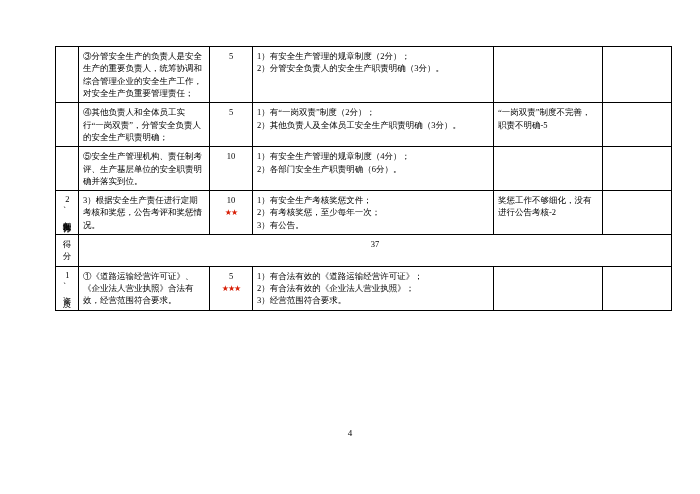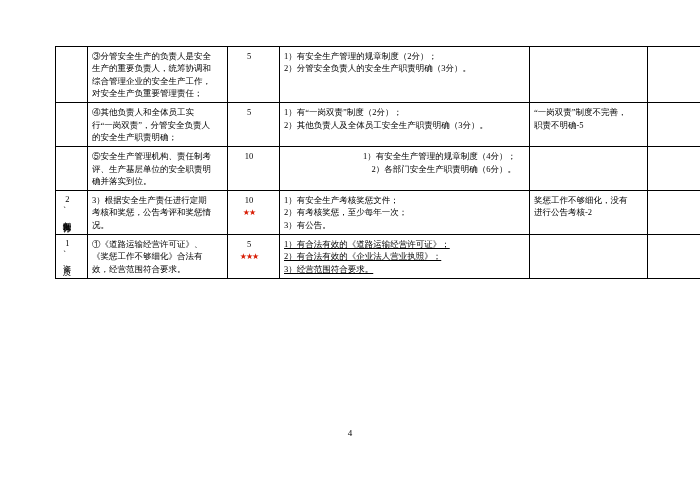--- a/index.html
+++ b/index.html
@@ -26,21 +26,21 @@
     position: absolute;
     left: 55px;
     top: 46px;
     width: 590px;
     border-collapse: collapse;
     table-layout: fixed;
   }
   table.doc-table td {
     border: 1px solid #000000;
     vertical-align: top;
-    padding: 3px 13px 3px 4px;
+    padding: 3px 4px 3px 4px;
     font-size: 8.5px;
     line-height: 1.45;
   }
   td.c-idx {
     width: 14px;
     text-align: center;
     vertical-align: top;
     padding: 3px 1px;
     font-size: 8.5px;
     line-height: 1.2;
@@ -148,21 +148,21 @@
 
       <tr>
         <td class="c-idx">
           <span class="vert"></span>
         </td>
         <td class="c-item">⑤安全生产管理机构、责任制考评、生产基层单位的安全职责明确并落实到位。</td>
         <td class="c-score mid">
           <span class="score-val">10</span>
           <span class="stars"></span>
         </td>
-        <td class="c-criteria" style="white-space: pre-line; text-align: right;">1）有安全生产管理的规章制度（4分）；
+        <td class="c-criteria" style="white-space: pre-line;">1）有安全生产管理的规章制度（4分）；
 2）各部门安全生产职责明确（6分）。</td>
         <td class="c-deduct"></td>
         <td class="c-remark"></td>
       </tr>
 
       <tr>
         <td class="c-idx">
           <span class="vert">2、责任制考评</span>
         </td>
         <td class="c-item">3）根据安全生产责任进行定期考核和奖惩，公告考评和奖惩情况。</td>
@@ -170,31 +170,35 @@
           <span class="score-val">10</span>
           <span class="stars">★★</span>
         </td>
         <td class="c-criteria" style="white-space: pre-line;">1）有安全生产考核奖惩文件；
 2）有考核奖惩，至少每年一次；
 3）有公告。</td>
         <td class="c-deduct">奖惩工作不够细化，没有进行公告考核-2</td>
         <td class="c-remark"></td>
       </tr>
 
+      <tr>
+        <td class="total-label">得分</td>
+        <td class="total-value" colspan="5">37</td>
+      </tr>
 
       <tr>
         <td class="c-idx">
           <span class="vert">1、资质</span>
         </td>
-        <td class="c-item">①《道路运输经营许可证》、《奖惩工作不够细化》合法有效，经营范围符合要求。</td>
+        <td class="c-item">①《道路运输经营许可证》、《企业法人营业执照》合法有效，经营范围符合要求。</td>
         <td class="c-score mid">
           <span class="score-val">5</span>
           <span class="stars">★★★</span>
         </td>
-        <td class="c-criteria" style="white-space: pre-line; text-decoration: underline;">1）有合法有效的《道路运输经营许可证》；
+        <td class="c-criteria" style="white-space: pre-line;">1）有合法有效的《道路运输经营许可证》；
 2）有合法有效的《企业法人营业执照》；
 3）经营范围符合要求。</td>
         <td class="c-deduct"></td>
         <td class="c-remark"></td>
       </tr>
 
     </tbody>
   </table>
 
   <div class="page-number">4</div>

